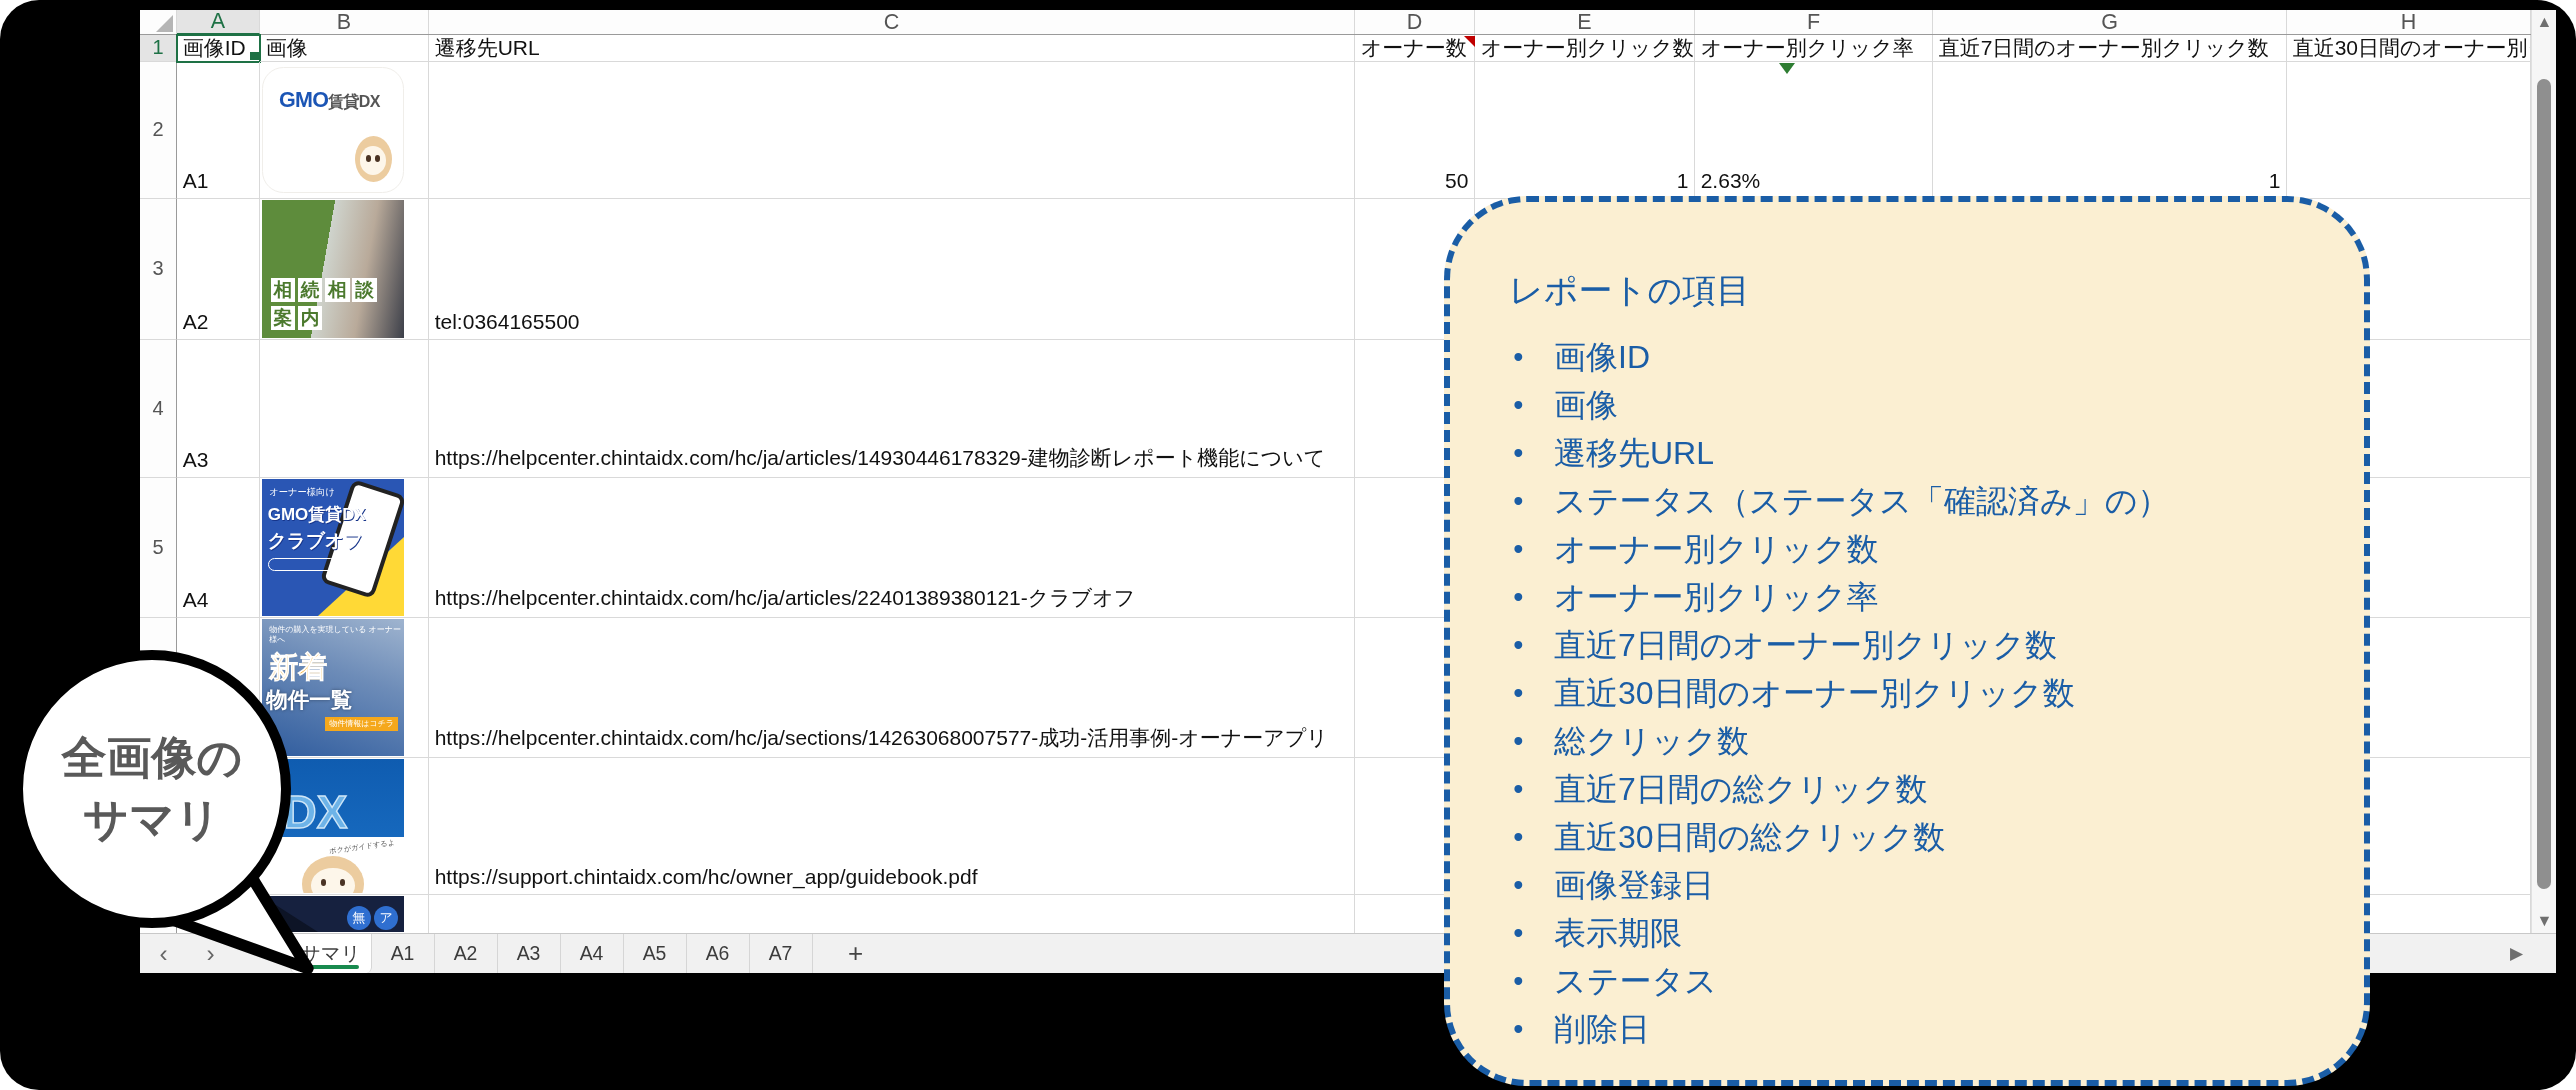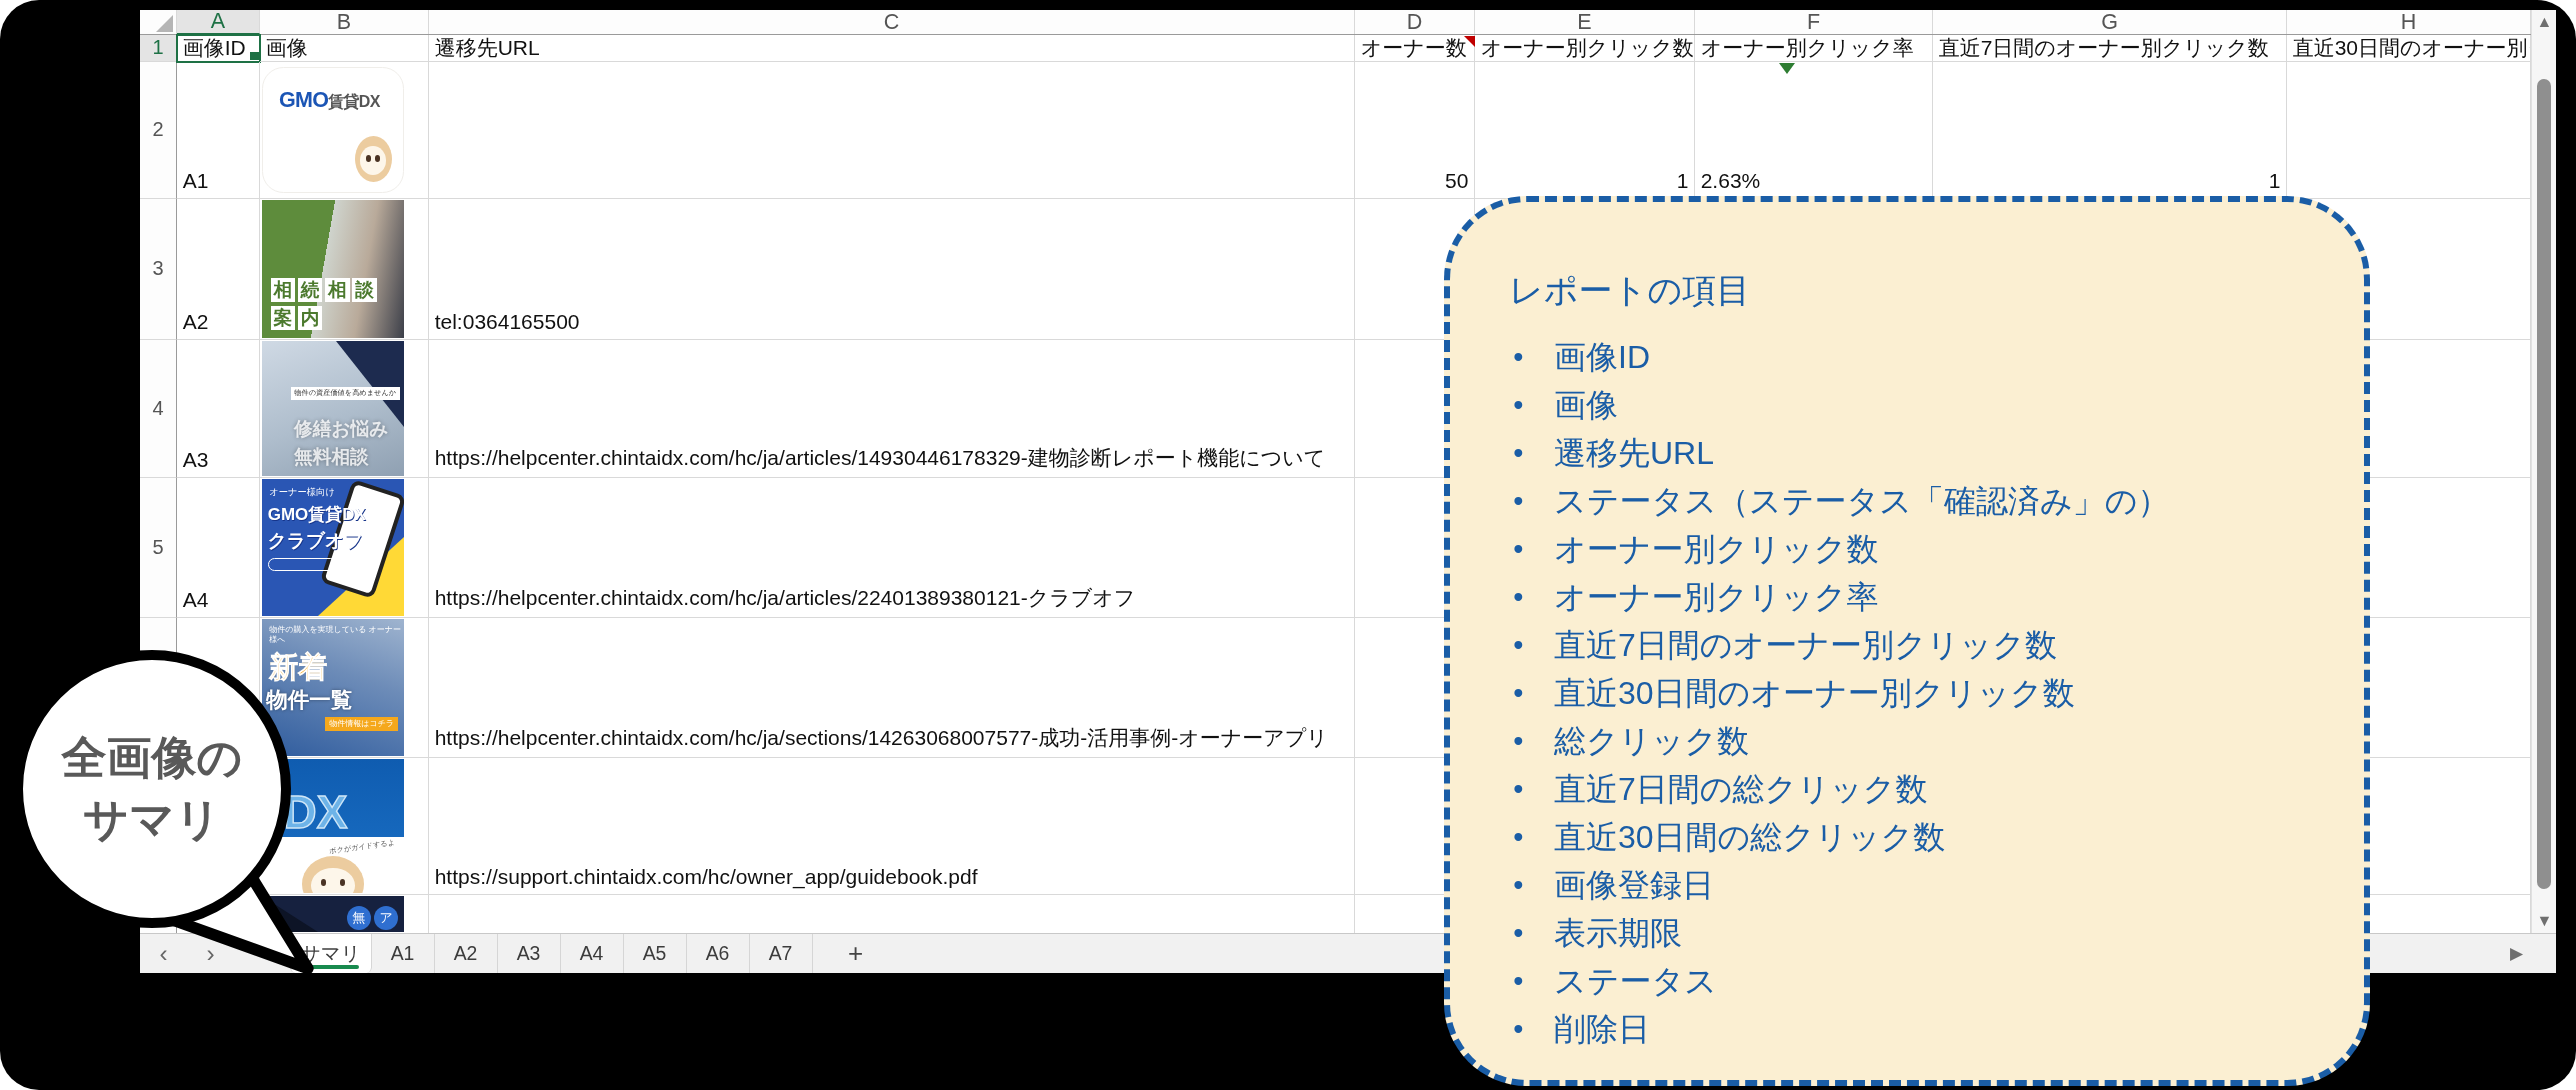--- a/index.html
+++ b/index.html
@@ -215,26 +215,20 @@
           <span>相</span>
           <span>続</span>
           <span>相</span>
           <span>談</span>
         </div>
       <div class="boxchars" style="top:106px;">
           <span>案</span>
           <span>内</span>
         </div>
     </div>
-    <div class="thumb t-build" style="top:331px;height:135px;">
-      <div class="navy"></div>
-      <div class="lbl">物件の資産価値を高めませんか</div>
-      <div class="w1" style="top:75px;">修繕お悩み</div>
-      <div class="w2" style="top:103px;">無料相談</div>
-    </div>
     <div class="thumb t-cluboff" style="top:469px;height:137px;">
       <div class="yel"></div>
       <div class="phone"></div>
       <div class="s1">オーナー様向け</div>
       <div class="s2">GMO賃貸DX</div>
       <div class="s3">クラブオフ</div>
       <div class="pill"></div>
     </div>
     <div class="thumb t-shin" style="top:609px;height:137px;">
       <div class="top">物件の購入を実現している

